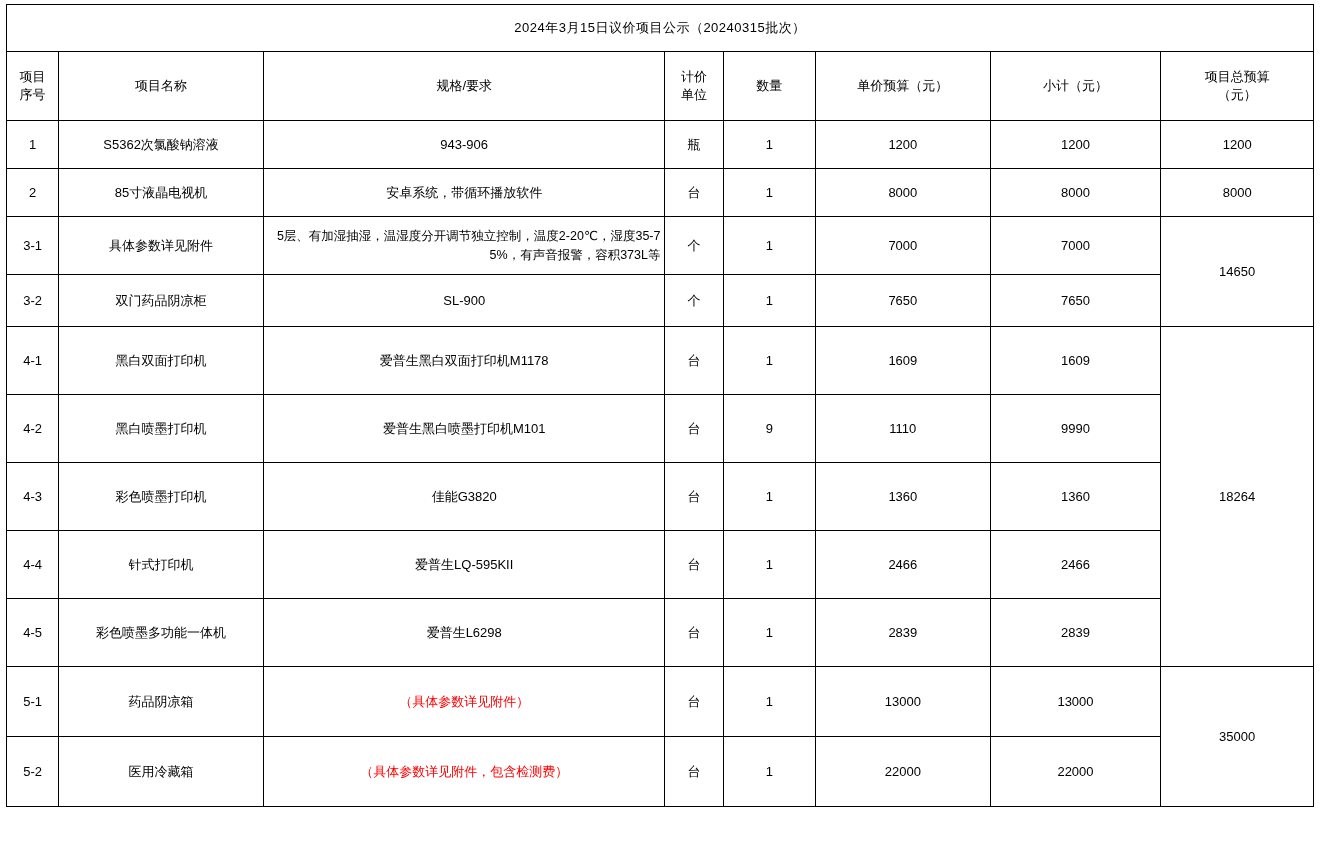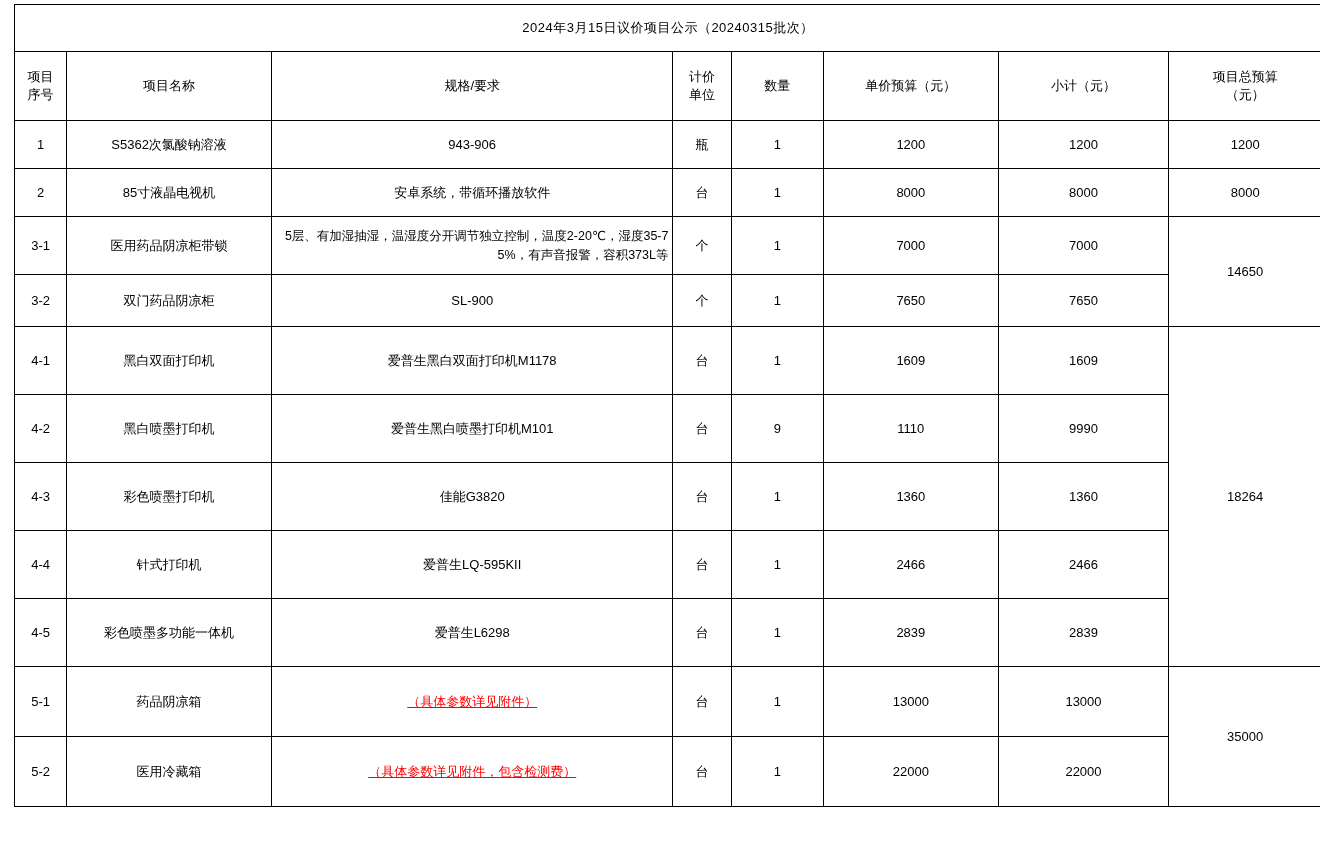--- a/index.html
+++ b/index.html
@@ -12,21 +12,21 @@
     height: 844px;
     font-family: "Liberation Sans", "DejaVu Sans", sans-serif;
     color: #000000;
     overflow: hidden;
   }
   .sheet {
     width: 1320px;
     height: 624px;
     position: relative;
     box-sizing: border-box;
-    padding: 4px 6px 0 14px;
+    padding: 4px 6px 0 6px;
   }
   table.doc {
     border-collapse: collapse;
     table-layout: fixed;
     width: 1308px;
     margin: 0;
   }
   table.doc td, table.doc th {
     border: 1px solid #000000;
     padding: 2px 4px;
@@ -55,21 +55,21 @@
   .col-4 { width: 92px; }
   .col-5 { width: 174px; }
   .col-6 { width: 170px; }
   .col-7 { width: 152px; }
 
   .cell-name { font-size: 14px; }
   .cell-spec { font-size: 13px; }
   .cell-spec.small { font-size: 12.5px; text-align: right; line-height: 1.5; }
   .cell-num { font-size: 13.5px; }
   .cell-total { font-size: 13.5px; }
-  .red { color: #ff0000; font-weight: bold; font-size: 14px; text-decoration: underline; }
+  .red { color: #ff0000; font-weight: bold; font-size: 14px; }
   .r1 { height: 48px; }
   .r3 { height: 58px; }
   .r4 { height: 52px; }
   .r5 { height: 68px; }
   .r6 { height: 70px; margin-left: 8px; }
 </style>
 </head>
 <body>
 
 <div class="sheet">
@@ -115,21 +115,21 @@
           <td class="cell-name">85寸液晶电视机</td>
           <td class="cell-spec">安卓系统，带循环播放软件</td>
           <td class="cell-num">台</td>
           <td class="cell-num">1</td>
           <td class="cell-num">8000</td>
           <td class="cell-num">8000</td>
           <td class="cell-total" rowspan="1">8000</td>
         </tr>
         <tr class="r3">
           <td class="cell-num">3-1</td>
-          <td class="cell-name">医用药品阴凉柜带锁</td>
+          <td class="cell-name">具体参数详见附件</td>
           <td class="cell-spec small">5层、有加湿抽湿，温湿度分开调节独立控制，温度2-20℃，湿度35-75%，有声音报警，容积373L等</td>
           <td class="cell-num">个</td>
           <td class="cell-num">1</td>
           <td class="cell-num">7000</td>
           <td class="cell-num">7000</td>
           <td class="cell-total" rowspan="2">14650</td>
         </tr>
         <tr class="r4">
           <td class="cell-num">3-2</td>
           <td class="cell-name">双门药品阴凉柜</td>

